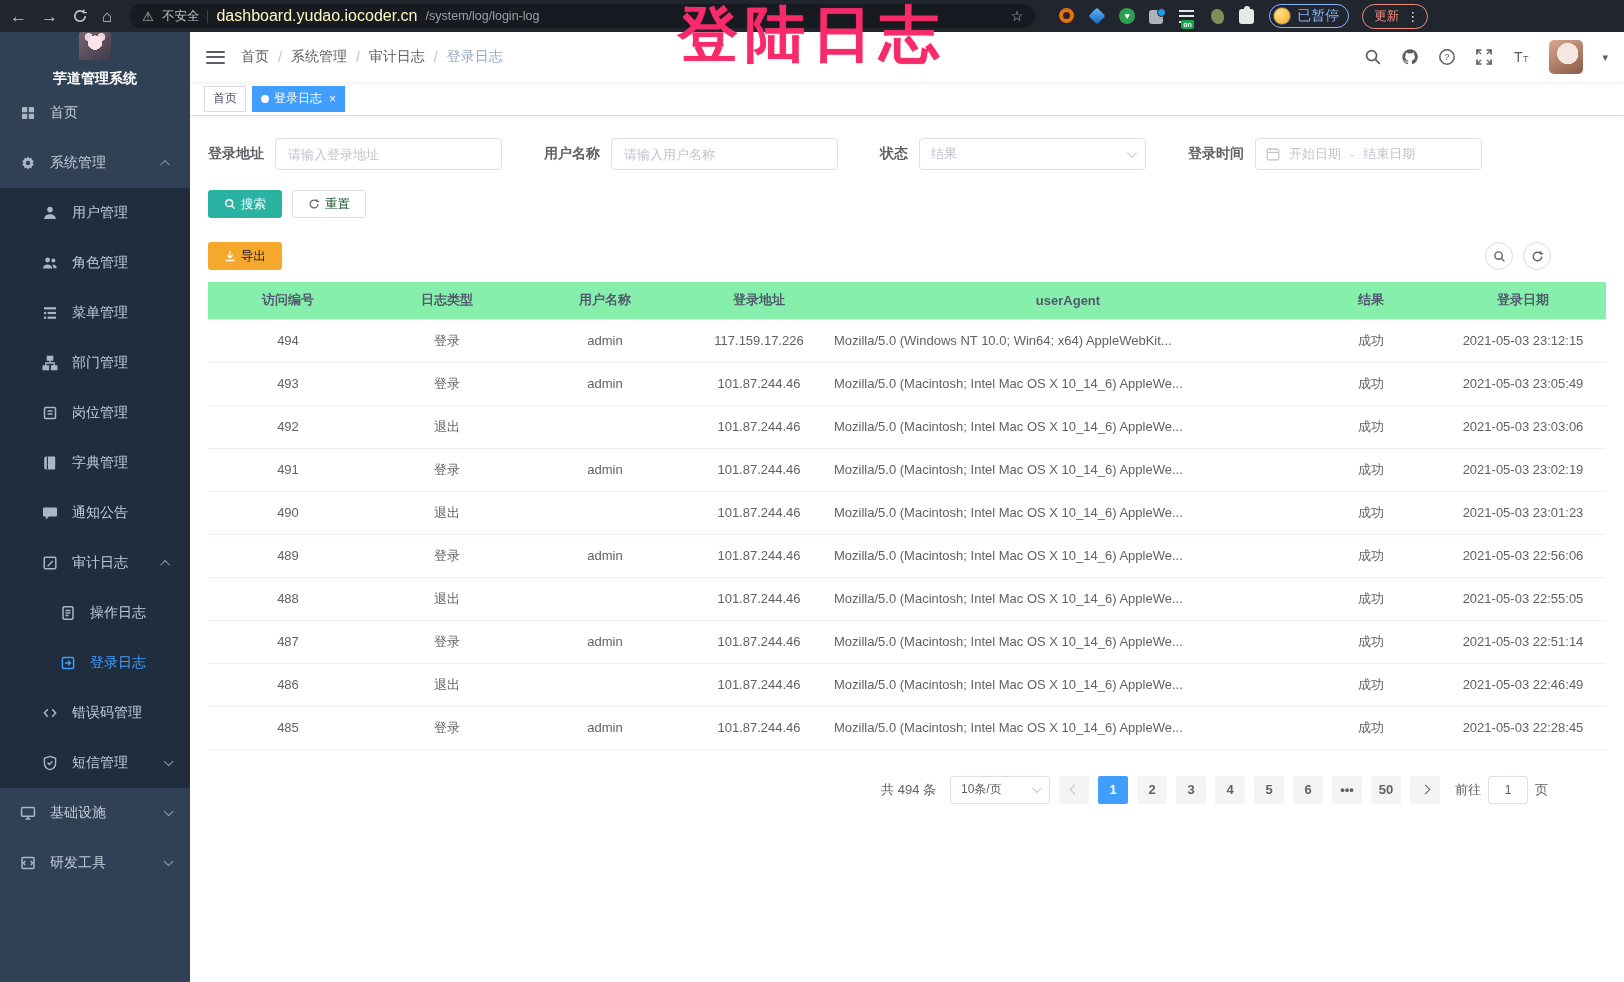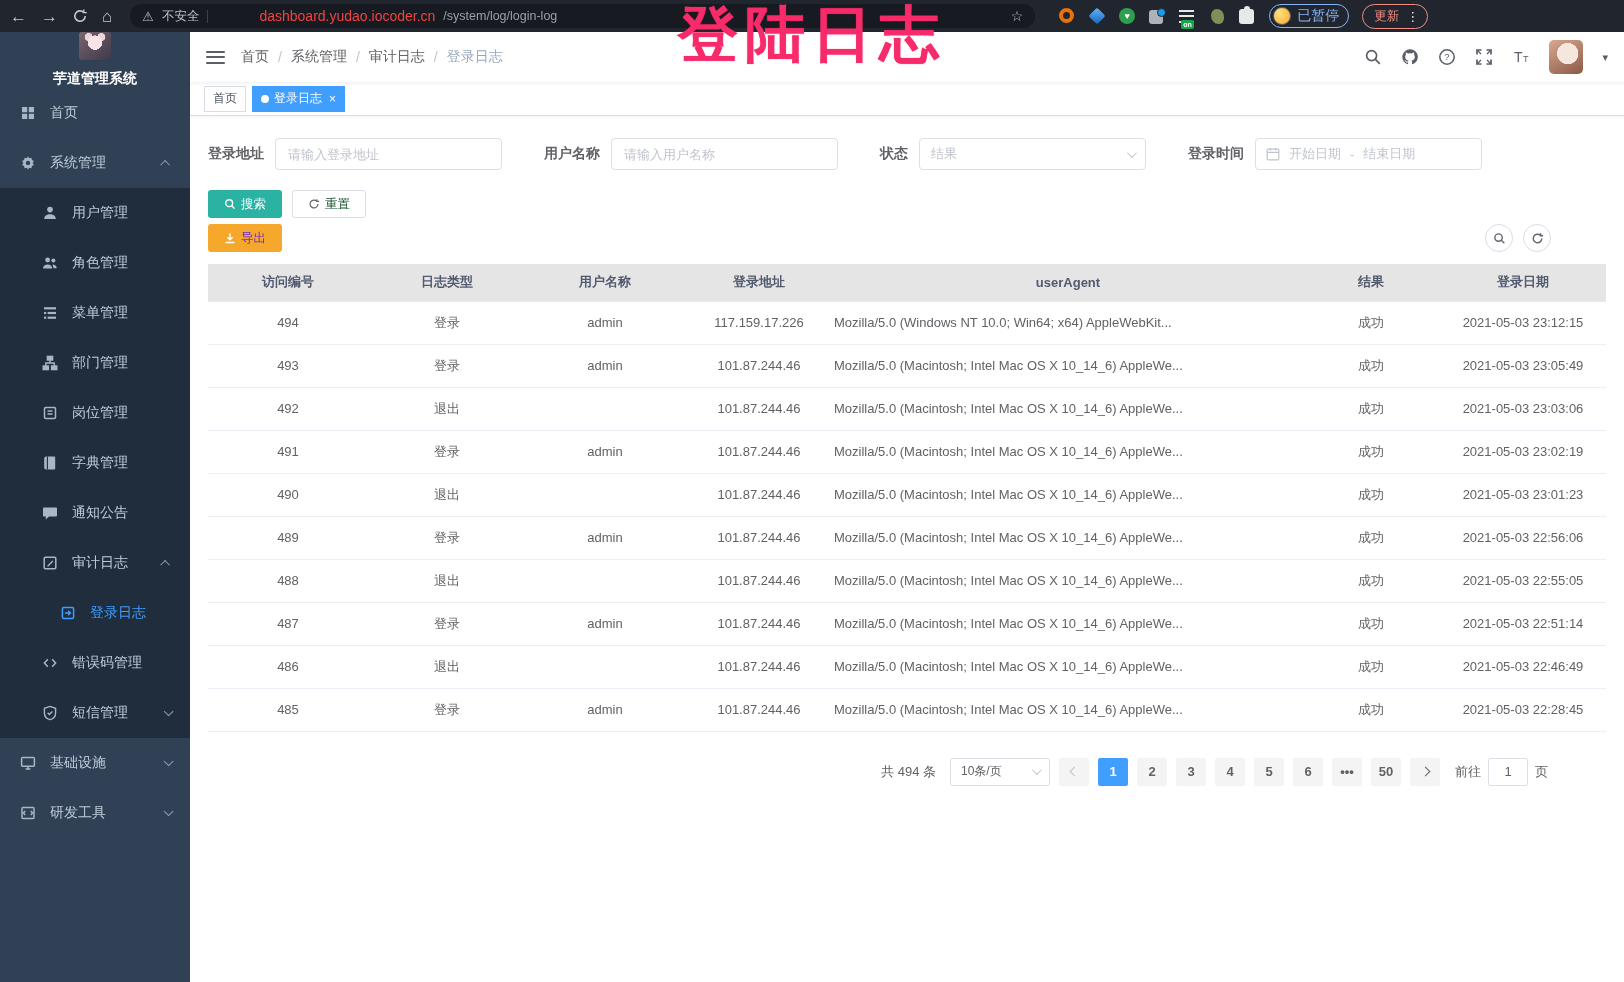--- a/index.html
+++ b/index.html
@@ -6,21 +6,21 @@
   html,body { width:1624px; height:982px; overflow:hidden; font-family:"Liberation Sans","DejaVu Sans",sans-serif; background:#fff; }
   svg { display:block; }
 
   
   .browser-bar { height:32px; background:#21252d; display:flex; align-items:center; padding:0 10px; gap:14px; position:relative; z-index:5; }
   .bnav { color:#c3c7cd; font-size:17px; line-height:1; cursor:pointer; }
   .omnibox { width:905px; height:24px; background:#171a20; border-radius:13px; display:flex; align-items:center; padding:0 12px; gap:8px; margin-left:4px; }
   .warn-ico { color:#bdc1c6; font-size:13px; }
   .sec-label { color:#bdc1c6; font-size:12.5px; }
   .omni-div { width:1px; height:13px; background:#3c4049; }
-  .url-host { color:#ef4444; font-size:14px;margin-left:43px; }
+  .url-host { color:#fef9c3; font-size:16px; }
   .url-path { color:#9aa0a6; font-size:12.5px; }
   .omni-star { margin-left:auto; color:#bdc1c6; font-size:14px; }
   .ext-area { display:flex; align-items:center; gap:13px; margin-left:10px; }
   .ext { width:17px; height:17px; position:relative; cursor:pointer; }
   .ext-ring { width:15px; height:15px; border:4px solid #e8710a; border-radius:50%; }
   .ext-gem { width:12px; height:12px; background:linear-gradient(135deg,#64b5f6,#1565c0); transform:rotate(45deg); margin:2px; border-radius:2px; }
   .ext-green { width:16px; height:16px; background:#2e9e4f; border-radius:50%; color:#fff; font-size:9px; text-align:center; line-height:16px; }
   .ext-grid { width:14px; height:14px; background:#aeb3ba; border-radius:3px; margin-top:2px; }
   .ext-grid::after { content:""; position:absolute; top:0; right:0; width:7px; height:7px; background:#1a9cf0; border-radius:50%; border:1.5px solid #21252d; }
   .ext-list { width:15px; height:13px; border-top:2.5px solid #e6e8ea; border-bottom:2.5px solid #e6e8ea; margin-top:2px; position:relative; }
@@ -89,35 +89,35 @@
   .f-group { display:flex; align-items:center; margin-right:42px; }
   .f-group.tight { }
   .txt-input { width:227px; height:32px; border:1px solid #dcdfe6; border-radius:4px; padding:0 12px; font-size:13px; color:#606266; outline:none; font-family:inherit; }
   .txt-input::placeholder { color:#c0c4cc; }
   .select-box { width:227px; height:32px; border:1px solid #dcdfe6; border-radius:4px; display:flex; align-items:center; justify-content:space-between; padding:0 11px; cursor:pointer; }
   .select-placeholder { color:#c0c4cc; font-size:13px; }
   .sel-chev { width:7px; height:7px; border-right:1.4px solid #c0c4cc; border-bottom:1.4px solid #c0c4cc; transform:rotate(45deg) translateY(-2px); }
   .date-range { width:227px; height:32px; border:1px solid #dcdfe6; border-radius:4px; display:flex; align-items:center; gap:9px; padding:0 10px; color:#c0c4cc; font-size:13px; cursor:pointer; }
   .cal-ico { width:14px; height:14px; color:#c0c4cc; }
 
-  .btn-row { display:flex; gap:10px; margin-bottom:6px; }
+  .btn-row { display:flex; gap:10px; margin-bottom:24px; }
   .btn { height:28px; display:inline-flex; align-items:center; gap:5px; padding:0 15px; border-radius:3px; font-size:12.5px; cursor:pointer; border:1px solid transparent; font-family:inherit; }
   .btn .bicn { width:12px; height:12px; }
   .btn-search { background:#2ab3a3; color:#fff; }
   .btn-reset { background:#fff; color:#14532d; border-color:#dcdfe6; }
-  .btn-export { background:#f5a82c; color:#6d28d9; }
+  .btn-export { background:#f5a82c; color:#0f172a; }
 
   .toolbar-row { display:flex; align-items:center; justify-content:space-between; margin-bottom:12px; }
   .mini-group { display:flex; gap:10px; margin-right:55px; }
   .mini-btn { width:28px; height:28px; border:1px solid #d9dce2; border-radius:50%; display:flex; align-items:center; justify-content:center; color:#5f6670; cursor:pointer; background:#fff; }
   .mini-btn .bicn { width:13px; height:13px; }
 
   
   table.log-table { width:100%; border-collapse:collapse; font-size:13px; color:#606266; table-layout:fixed; }
-  .log-table th { background:#e5e5e5; color:#515a6e; font-weight:700; height:37px; text-align:center; border-bottom:1px solid #e8eaec; }
+  .log-table th { background:#86efac; color:#515a6e; font-weight:700; height:37px; text-align:center; border-bottom:1px solid #e8eaec; }
   .log-table td { height:43px; text-align:center; border-bottom:1px solid #ebeef5; white-space:nowrap; overflow:hidden; text-overflow:ellipsis; }
   .log-table td.agent-cell { text-align:left; padding-right:14px; }
 
   
   .pagination { display:flex; align-items:center; gap:9px; justify-content:flex-end; margin:26px 58px 0 0; font-size:13px; color:#606266; }
   .pg-total { margin-right:5px; }
   .pg-size { width:100px; height:28px; border:1px solid #dcdfe6; border-radius:3px; display:flex; align-items:center; justify-content:space-between; padding:0 10px; font-size:12px; color:#606266; cursor:pointer; background:#fff; }
   .pg-btn { min-width:30px; height:28px; background:#f4f4f5; border:none; border-radius:2px; display:inline-flex; align-items:center; justify-content:center; font-size:13px; font-weight:600; color:#606266; cursor:pointer; font-family:inherit; }
   .pg-btn.active { background:#409eff; color:#fff; }
   .pg-arrow { width:7px; height:7px; border-right:1.6px solid #606266; border-bottom:1.6px solid #606266; }
@@ -263,20 +263,27 @@
     </div>
     <div class="nav-item l1">
       <svg class="icn" viewBox="0 0 16 16" fill="none" stroke="currentColor" stroke-width="1.5">
           <rect x="2.2" y="2.2" width="11.6" height="11.6" rx="1.2"></rect>
           <path d="M5.4 10.6l5-5 1 1-5 5h-1z" fill="currentColor" stroke="none"></path>
         </svg>
       <span>审计日志</span>
       <span class="chev up"></span>
     </div>
 
+    <div class="nav-item l2">
+      <svg class="icn" viewBox="0 0 16 16" fill="none" stroke="currentColor" stroke-width="1.5">
+          <rect x="3" y="1.8" width="10" height="12.4" rx="1.2"></rect>
+          <path d="M5.5 5.4h5M5.5 8h5M5.5 10.6h3"></path>
+        </svg>
+      <span>操作日志</span>
+    </div>
     <div class="nav-item l2 active">
       <svg class="icn" viewBox="0 0 16 16" fill="none" stroke="currentColor" stroke-width="1.5">
           <rect x="2.4" y="2.4" width="11.2" height="11.2" rx="1.4"></rect>
           <path d="M5 8h5M8.2 5.8L10.4 8l-2.2 2.2"></path>
         </svg>
       <span>登录日志</span>
     </div>
 
     <div class="nav-item l1">
       <svg class="icn" viewBox="0 0 16 16" fill="none" stroke="currentColor" stroke-width="1.5">

